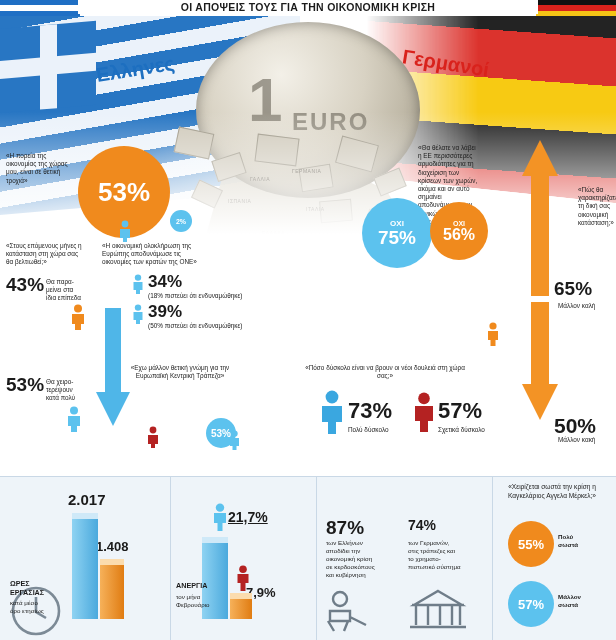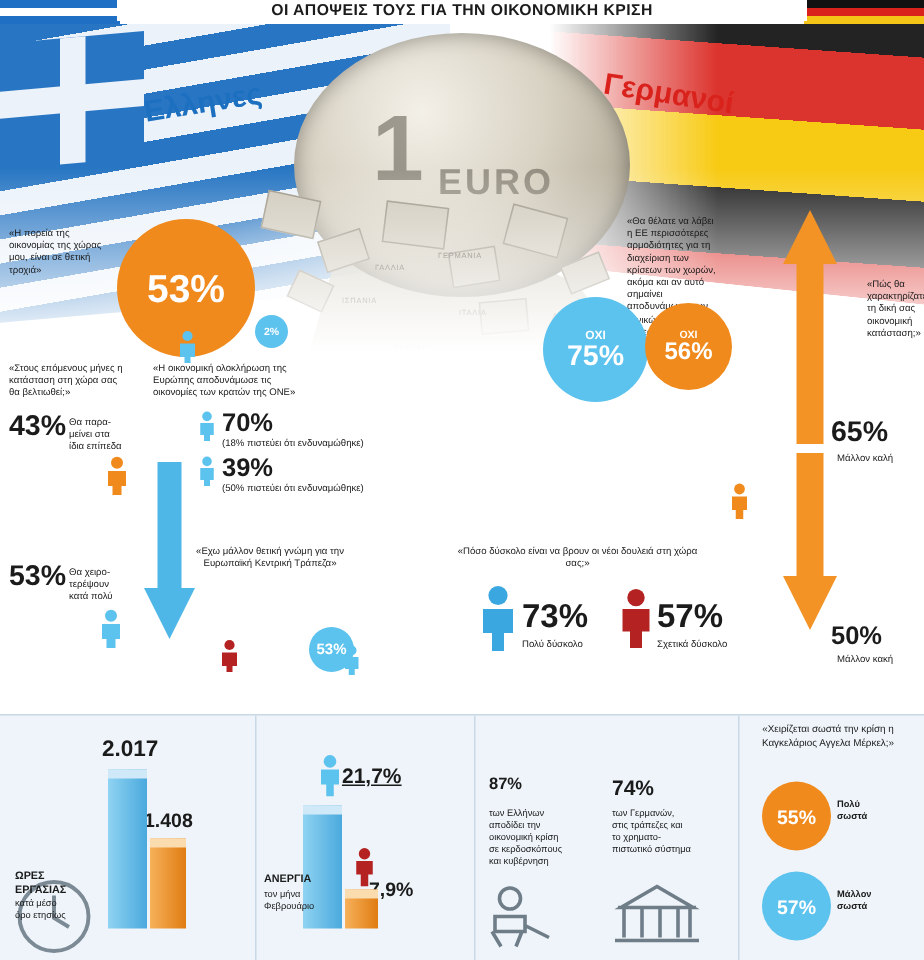--- a/index.html
+++ b/index.html
@@ -186,21 +186,21 @@
     </svg>
     <svg style="position:absolute;left:96px;top:292px;" width="34" height="118" viewBox="0 0 34 118">
       <path d="M9 0h16v84h9L17 118 0 84h9z" fill="#4fb6e8"></path>
     </svg>
 
     <div class="cap" style="left:102px;top:226px;width:100px;">«Η οικονομική ολοκλήρωση της Ευρώπης αποδυνάμωσε τις οικονομίες των κρατών της ΟΝΕ»</div>
     <svg class="person" style="left:132px;top:258px;" width="12" height="20" viewBox="0 0 12 20">
       <circle cx="6" cy="3.6" r="3.2" fill="#5cc2ee"></circle>
         <path d="M1.5 8h9v8h-2.5v4h-4v-4h-2.5z" fill="#5cc2ee"></path>
     </svg>
-    <div class="big-num" style="left:148px;top:256px;font-size:17px;">70%</div>
+    <div class="big-num" style="left:148px;top:256px;font-size:17px;">34%</div>
     <div class="cap" style="left:148px;top:276px;width:110px;">(18% πιστεύει ότι ενδυναμώθηκε)</div>
     <svg class="person" style="left:132px;top:288px;" width="12" height="20" viewBox="0 0 12 20">
       <circle cx="6" cy="3.6" r="3.2" fill="#5cc2ee"></circle>
         <path d="M1.5 8h9v8h-2.5v4h-4v-4h-2.5z" fill="#5cc2ee"></path>
     </svg>
     <div class="big-num" style="left:148px;top:286px;font-size:17px;">39%</div>
     <div class="cap" style="left:148px;top:306px;width:110px;">(50% πιστεύει ότι ενδυναμώθηκε)</div>
 
     <div class="cap" style="left:418px;top:128px;width:62px;">«Θα θέλατε να λάβει η ΕΕ περισσότερες αρμοδιότητες για τη διαχείριση των κρίσεων των χωρών, ακόμα και αν αυτό σημαίνει αποδυνάμωση των εθνικών κυβερνήσεων τους;»</div>
     <div class="circ blue" style="left:362px;top:182px;width:70px;height:70px;flex-direction:column;line-height:1;">
@@ -218,21 +218,21 @@
 
     <div class="cap" style="left:578px;top:170px;width:36px;">«Πώς θα χαρακτηρίζατε τη δική σας οικονομική κατάσταση;»</div>
     <svg style="position:absolute;left:522px;top:124px;" width="36" height="156" viewBox="0 0 36 156">
       <path d="M18 0 36 36h-9v120H9V36H0z" fill="#f39325"></path>
     </svg>
     <svg style="position:absolute;left:522px;top:286px;" width="36" height="118" viewBox="0 0 36 118">
       <path d="M9 0h18v82h9L18 118 0 82h9z" fill="#f39325"></path>
     </svg>
     <div class="big-num" style="left:554px;top:262px;font-size:19px;">65%</div>
     <div class="cap" style="left:558px;top:286px;width:54px;">Μάλλον καλή</div>
-    <div class="big-num" style="left:554px;top:398px;font-size:17px;">50%</div>
+    <div class="big-num" style="left:554px;top:398px;font-size:21px;">50%</div>
     <div class="cap" style="left:558px;top:420px;width:54px;">Μάλλον κακή</div>
 
     <div class="cap" style="left:120px;top:348px;width:120px;text-align:center;">«Εχω μάλλον θετική γνώμη για την Ευρωπαϊκή Κεντρική Τράπεζα»</div>
     <div class="circ blue" style="left:206px;top:402px;width:30px;height:30px;font-size:10px;">53%</div>
     <svg class="person" style="left:146px;top:410px;" width="14" height="22" viewBox="0 0 14 22">
       <circle cx="7" cy="4" r="3.4" fill="#b42222"></circle>
         <path d="M2 9h10v9H9v4H5v-4H2z" fill="#b42222"></path>
     </svg>
     <svg class="person" style="left:228px;top:414px;" width="13" height="20" viewBox="0 0 13 20">
       <circle cx="6.5" cy="3.6" r="3.2" fill="#5cc2ee"></circle>
@@ -293,21 +293,21 @@
         <path d="M2 10h12v10h-3.5v8h-5v-8H2z" fill="#5cc2ee"></path>
     </svg>
     <svg style="position:absolute;left:236px;top:88px;" width="14" height="26" viewBox="0 0 14 26">
       <circle cx="7" cy="4.2" r="3.8" fill="#b42222"></circle>
         <path d="M1.5 9h11v9h-3v8h-5v-8h-3z" fill="#b42222"></path>
     </svg>
     <div class="hdr-label" style="left:176px;top:104px;">ΑΝΕΡΓΙΑ</div>
     <div class="label-small" style="left:176px;top:116px;white-space:pre-line;">τον μήνα
 Φεβρουάριο</div>
 
-    <div class="big-num" style="left:326px;top:40px;font-size:11px;">87%</div>
+    <div class="big-num" style="left:326px;top:40px;font-size:19px;">87%</div>
     <div class="label-small" style="left:326px;top:62px;width:62px;white-space:pre-line;">των Ελλήνων
 αποδίδει την
 οικονομική κρίση
 σε κερδοσκόπους
 και κυβέρνηση</div>
     <div class="big-num" style="left:408px;top:40px;font-size:14px;">74%</div>
     <div class="label-small" style="left:408px;top:62px;width:70px;white-space:pre-line;">των Γερμανών,
 στις τράπεζες και
 το χρηματο-
 πιστωτικό σύστημα</div>

